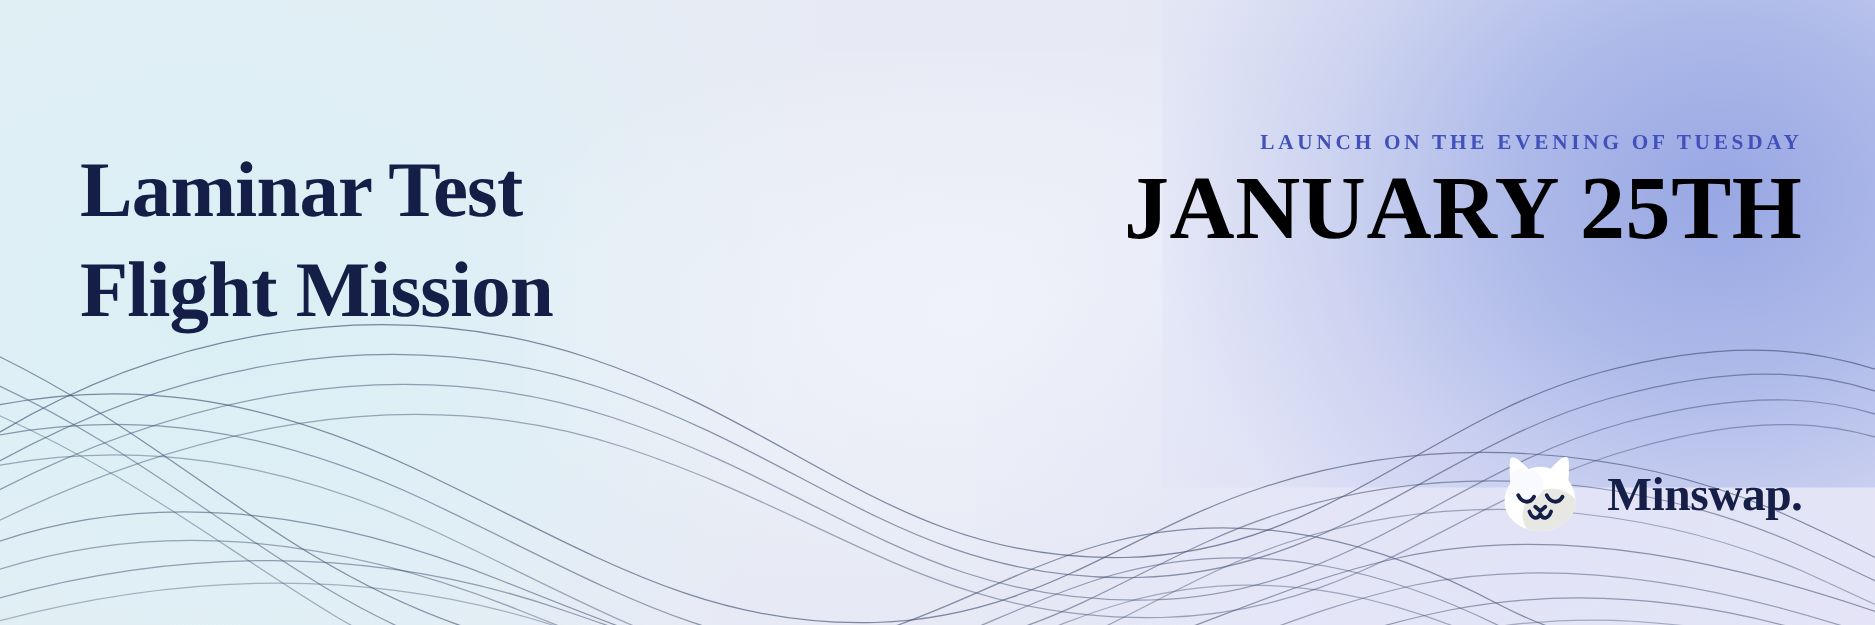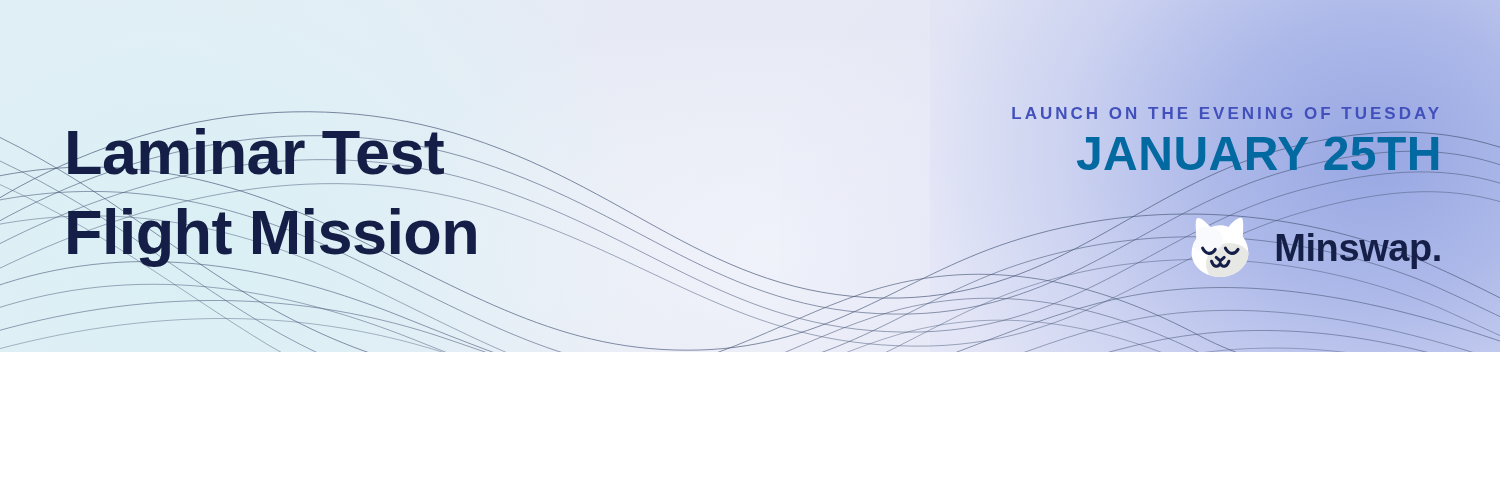--- a/index.html
+++ b/index.html
@@ -6,23 +6,23 @@
   html, body {
     margin: 0;
     padding: 0;
     background: #ffffff;
   }
   * { box-sizing: border-box; }
 
   .banner {
     position: relative;
     width: 1500px;
-    height: 352px;
+    height: 500px;
     overflow: hidden;
-    font-family: Liberation Sans, sans-serif;
+    font-family: Liberation Serif, serif;
     background: #e7ebf4;
   }
 
   
   .bg-base {
     position: absolute;
     inset: 0;
     background: linear-gradient(100deg,
                 #e1eef3 0%,
                 #e4edf4 18%,
@@ -112,25 +112,25 @@
   .kicker {
     margin: 0;
     font-size: 17px;
     font-weight: 700;
     letter-spacing: 3.0px;
     color: #4250bb;
     white-space: nowrap;
   }
   .date-main {
     margin: 6px 0 0 0;
-    font-size: 48px;
+    font-size: 72px;
     line-height: 1.02;
     font-weight: 700;
     letter-spacing: 0.5px;
-    color: #0369a1;
+    color: #000000;
     white-space: nowrap;
   }
 
   
   .logo-lockup {
     position: absolute;
     right: 58px;
     bottom: 68px;
     display: flex;
     align-items: center;

